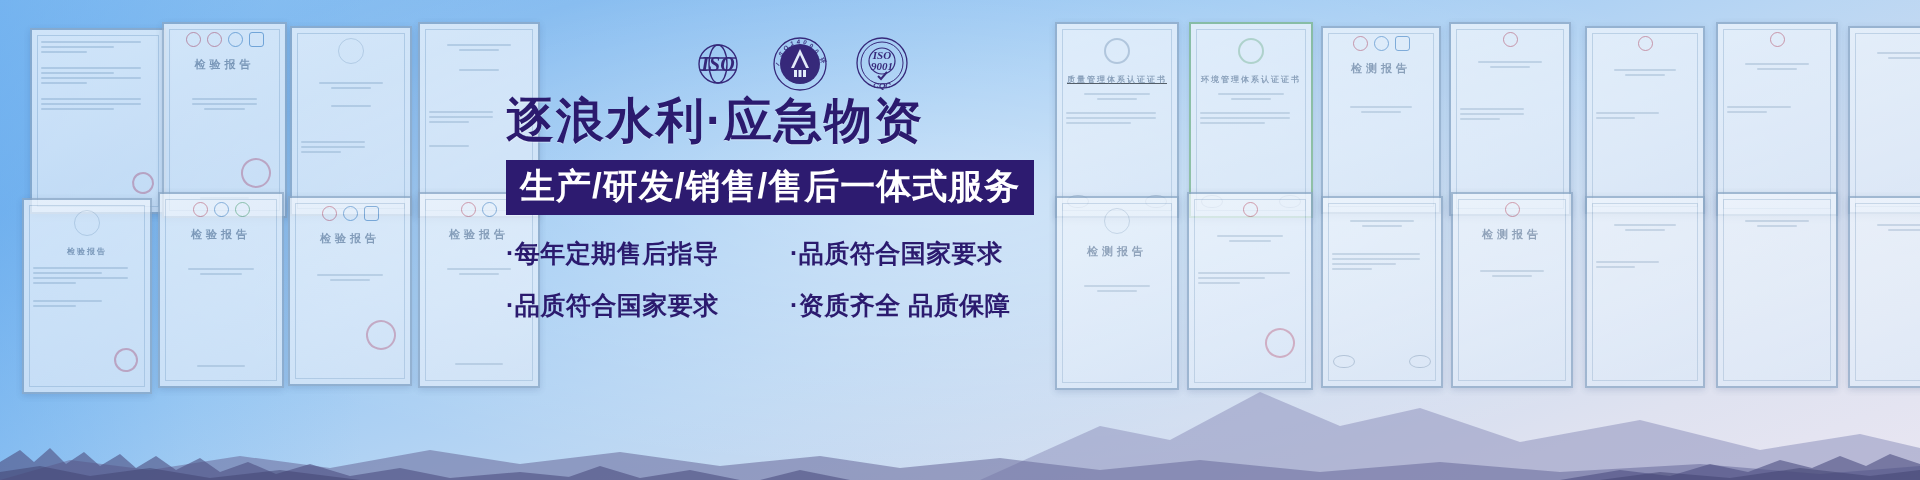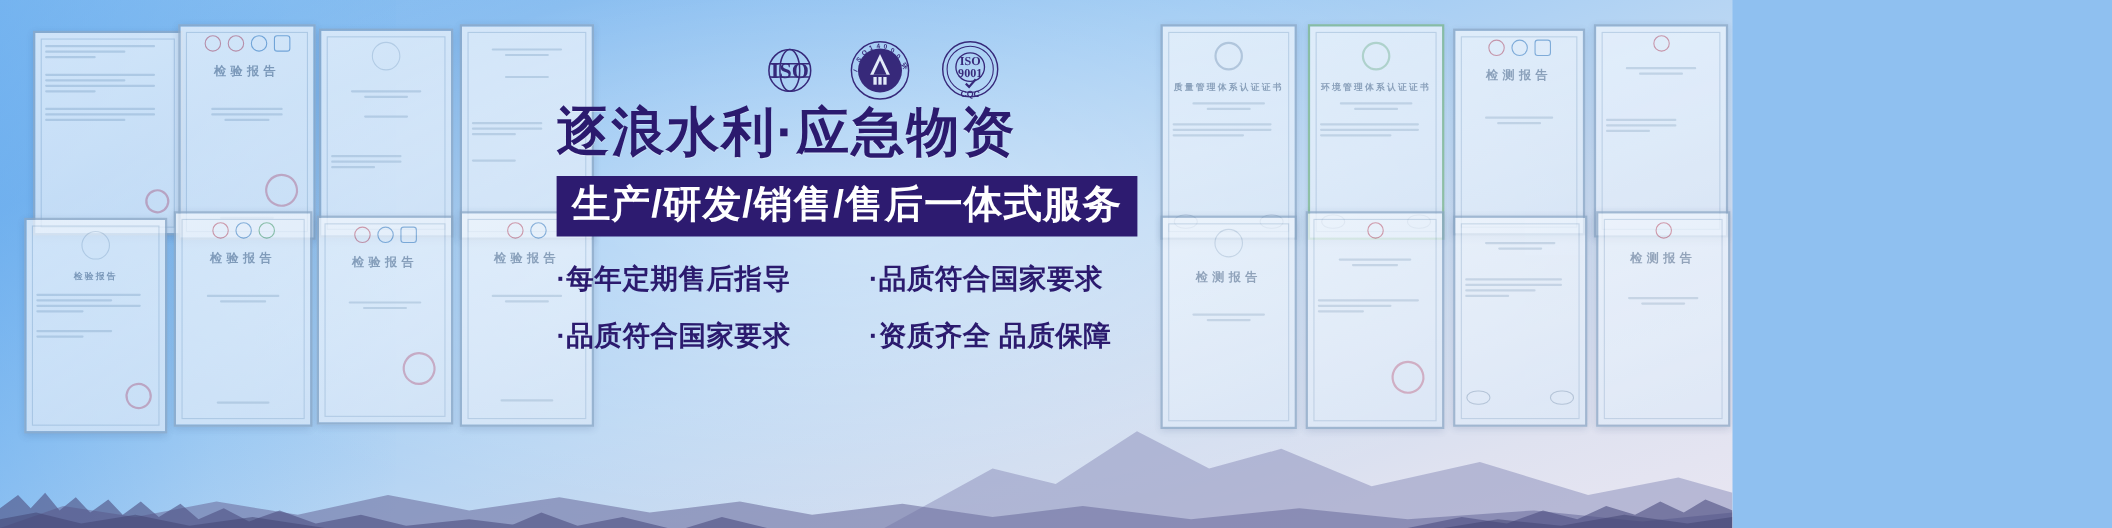--- a/index.html
+++ b/index.html
@@ -4,21 +4,21 @@
 <title>逐浪水利·应急物资</title>
 <style>
   * { margin:0; padding:0; box-sizing:border-box; }
   html,body { width:1920px; height:480px; overflow:hidden; }
   body {
     font-family:"Liberation Sans","DejaVu Sans",sans-serif;
     background:#8fc0f0;
   }
   .banner {
     position:relative;
-    width:1575px; height:480px;
+    width:1920px; height:480px;
     overflow:hidden;
     background:
       linear-gradient(160deg,#8ec2f2 0%,#7fb8ef 18%,#9ecaf3 38%,#b9d6f3 56%,#cfdcf0 72%,#dfe2f0 86%,#e9e6f2 100%);
   }
   
   .sky-glow {
     position:absolute; left:0; top:0; width:100%; height:100%;
     background:radial-gradient(ellipse 62% 85% at 50% 42%, rgba(255,255,255,0.40) 0%, rgba(255,255,255,0.16) 42%, rgba(255,255,255,0) 72%);
     pointer-events:none;
   }
@@ -84,21 +84,21 @@
 
   
   .landscape { position:absolute; left:0; bottom:0; width:100%; height:150px; pointer-events:none; }
 
   
   .badges {
     position:absolute; left:690px; top:36px;
     display:flex; align-items:center; gap:26px;
     z-index:6;
   }
-  .badge { opacity:.92; }
+  .badge { opacity:.92;font-style:italic; }
 
   
   .content { position:absolute; left:506px; top:96px; width:580px; z-index:7; }
   .headline {
     font-size:48px;
     font-weight:700;
     color:#2b1a6e;
     letter-spacing:2px;
     line-height:1.05;
     white-space:nowrap;
@@ -183,21 +183,21 @@
     <div class="cert inner-rule" style="left:418px; top:22px; width:122px; height:196px;">
       <div class="ln m c" style="margin-top:12px;"></div>
         <div class="ln s c"></div>
       <div class="ln s c" style="margin-top:18px;"></div>
       <div class="ln m" style="margin-top:40px;"></div>
         <div class="ln m"></div>
         <div class="ln s"></div>
       <div class="ln s" style="margin-top:22px;"></div>
     </div>
 
-    <div class="cert inner-rule" style="left:1055px; top:22px; width:124px; height:196px;">
+    <div class="cert inner-rule" style="left:1055px; top:22px; width:124px; height:196px;text-decoration:underline;">
       <div class="cert-mark" style="border:2px solid #7f97b2;border-radius:50%;margin-top:6px;"></div>
       <div class="cert-title sm">质量管理体系认证证书</div>
       <div class="ln m c"></div>
         <div class="ln s c"></div>
       <div class="ln l" style="margin-top:12px;"></div>
         <div class="ln l"></div>
         <div class="ln m"></div>
       <div class="cert-bottomlogos">
           <div class="e"></div>
           <div class="e"></div>

